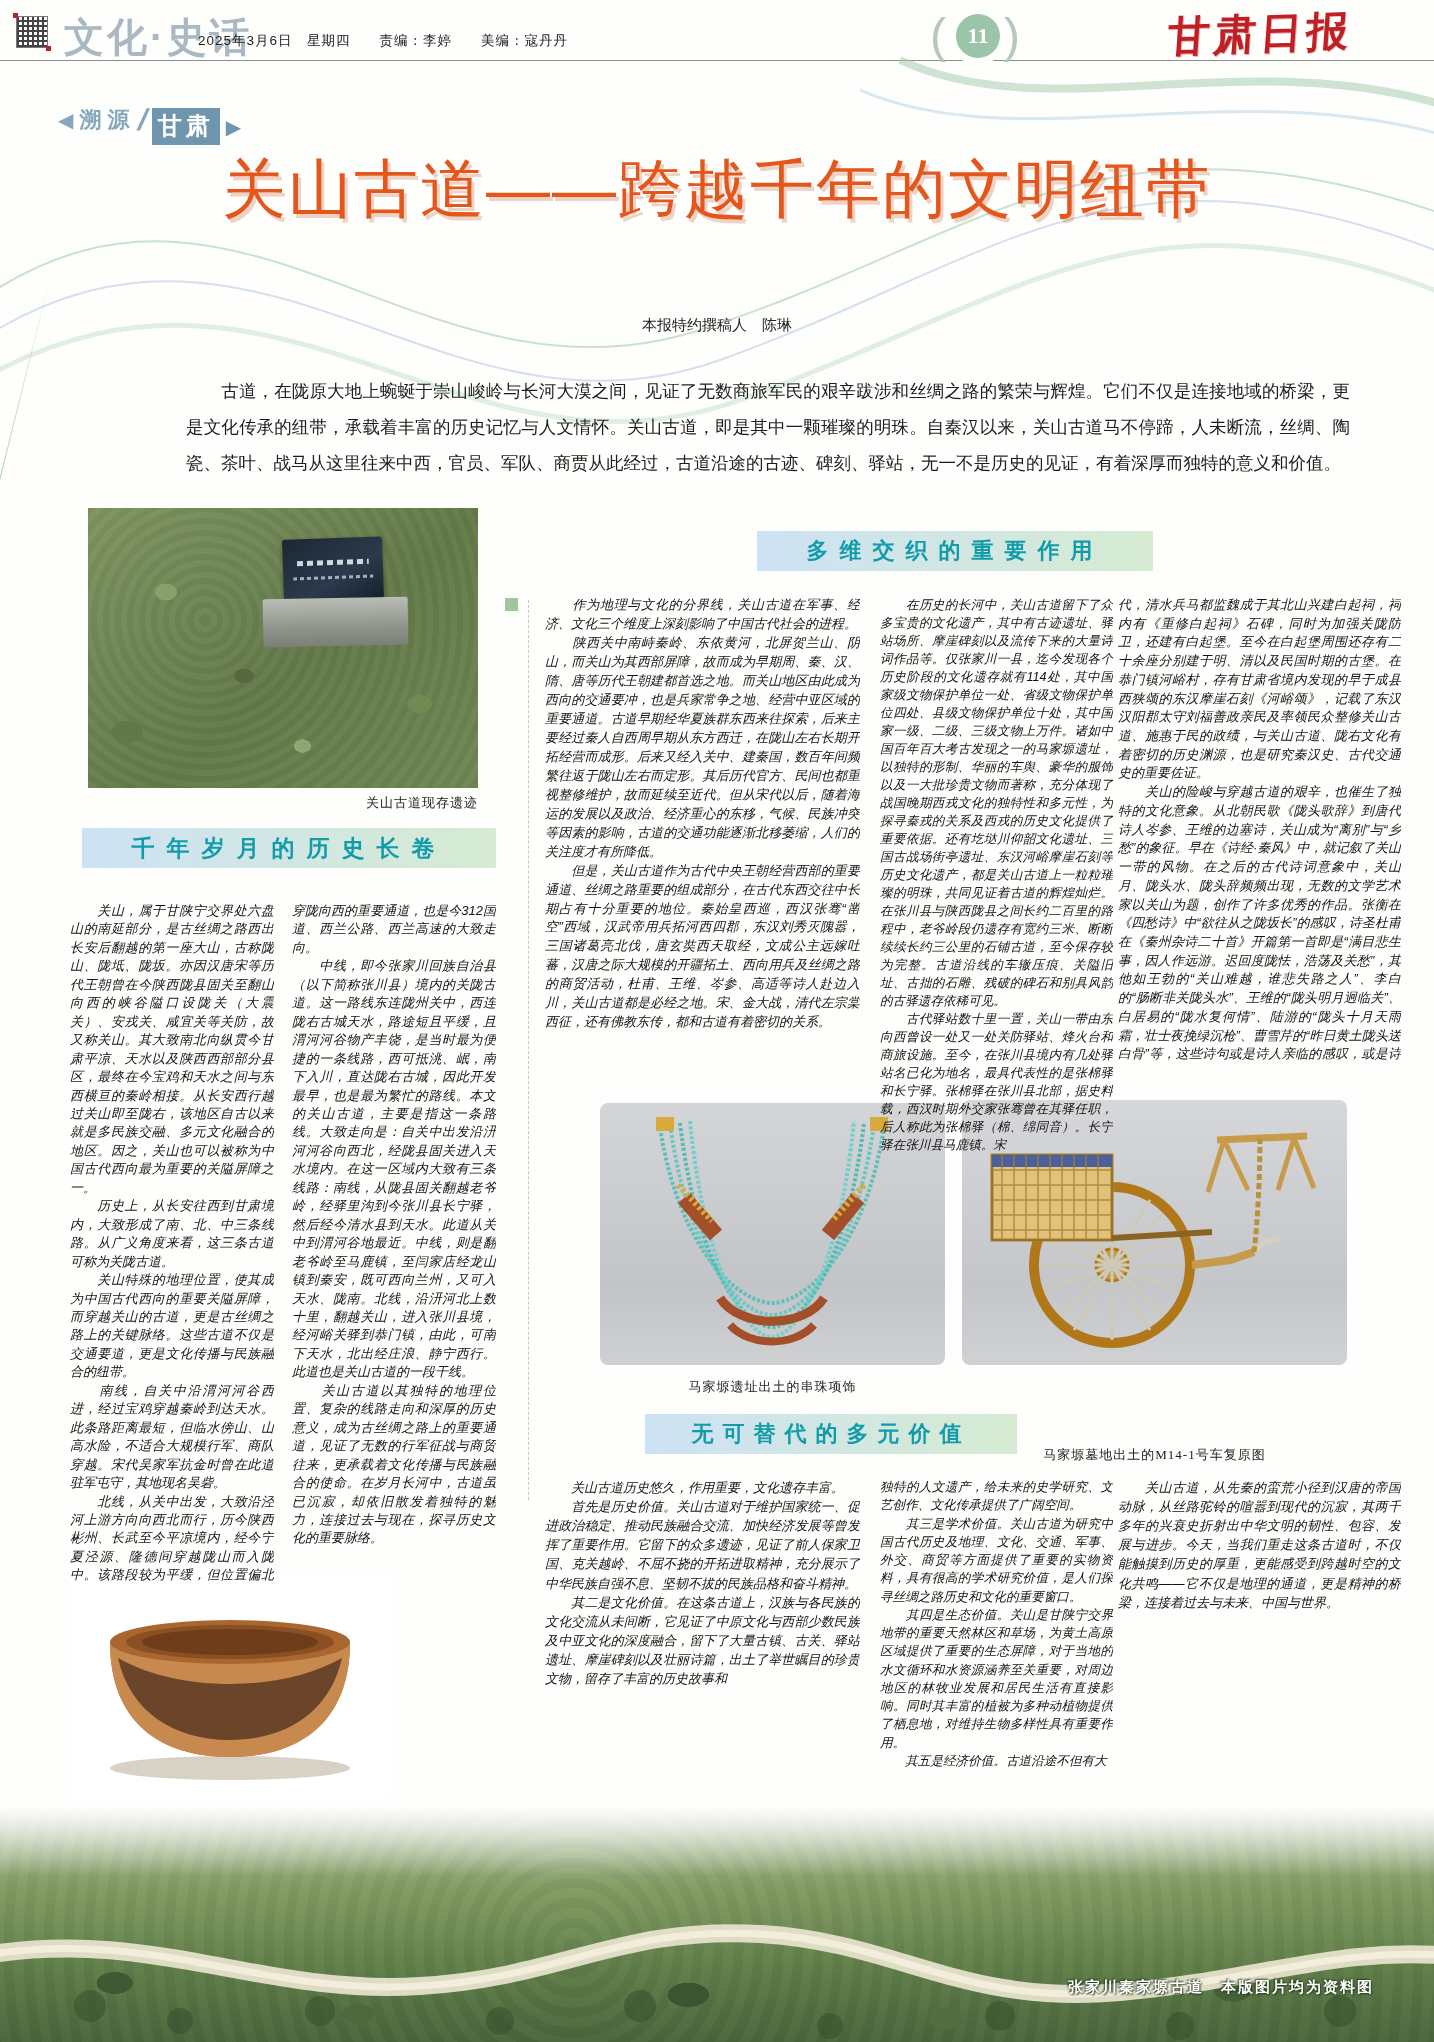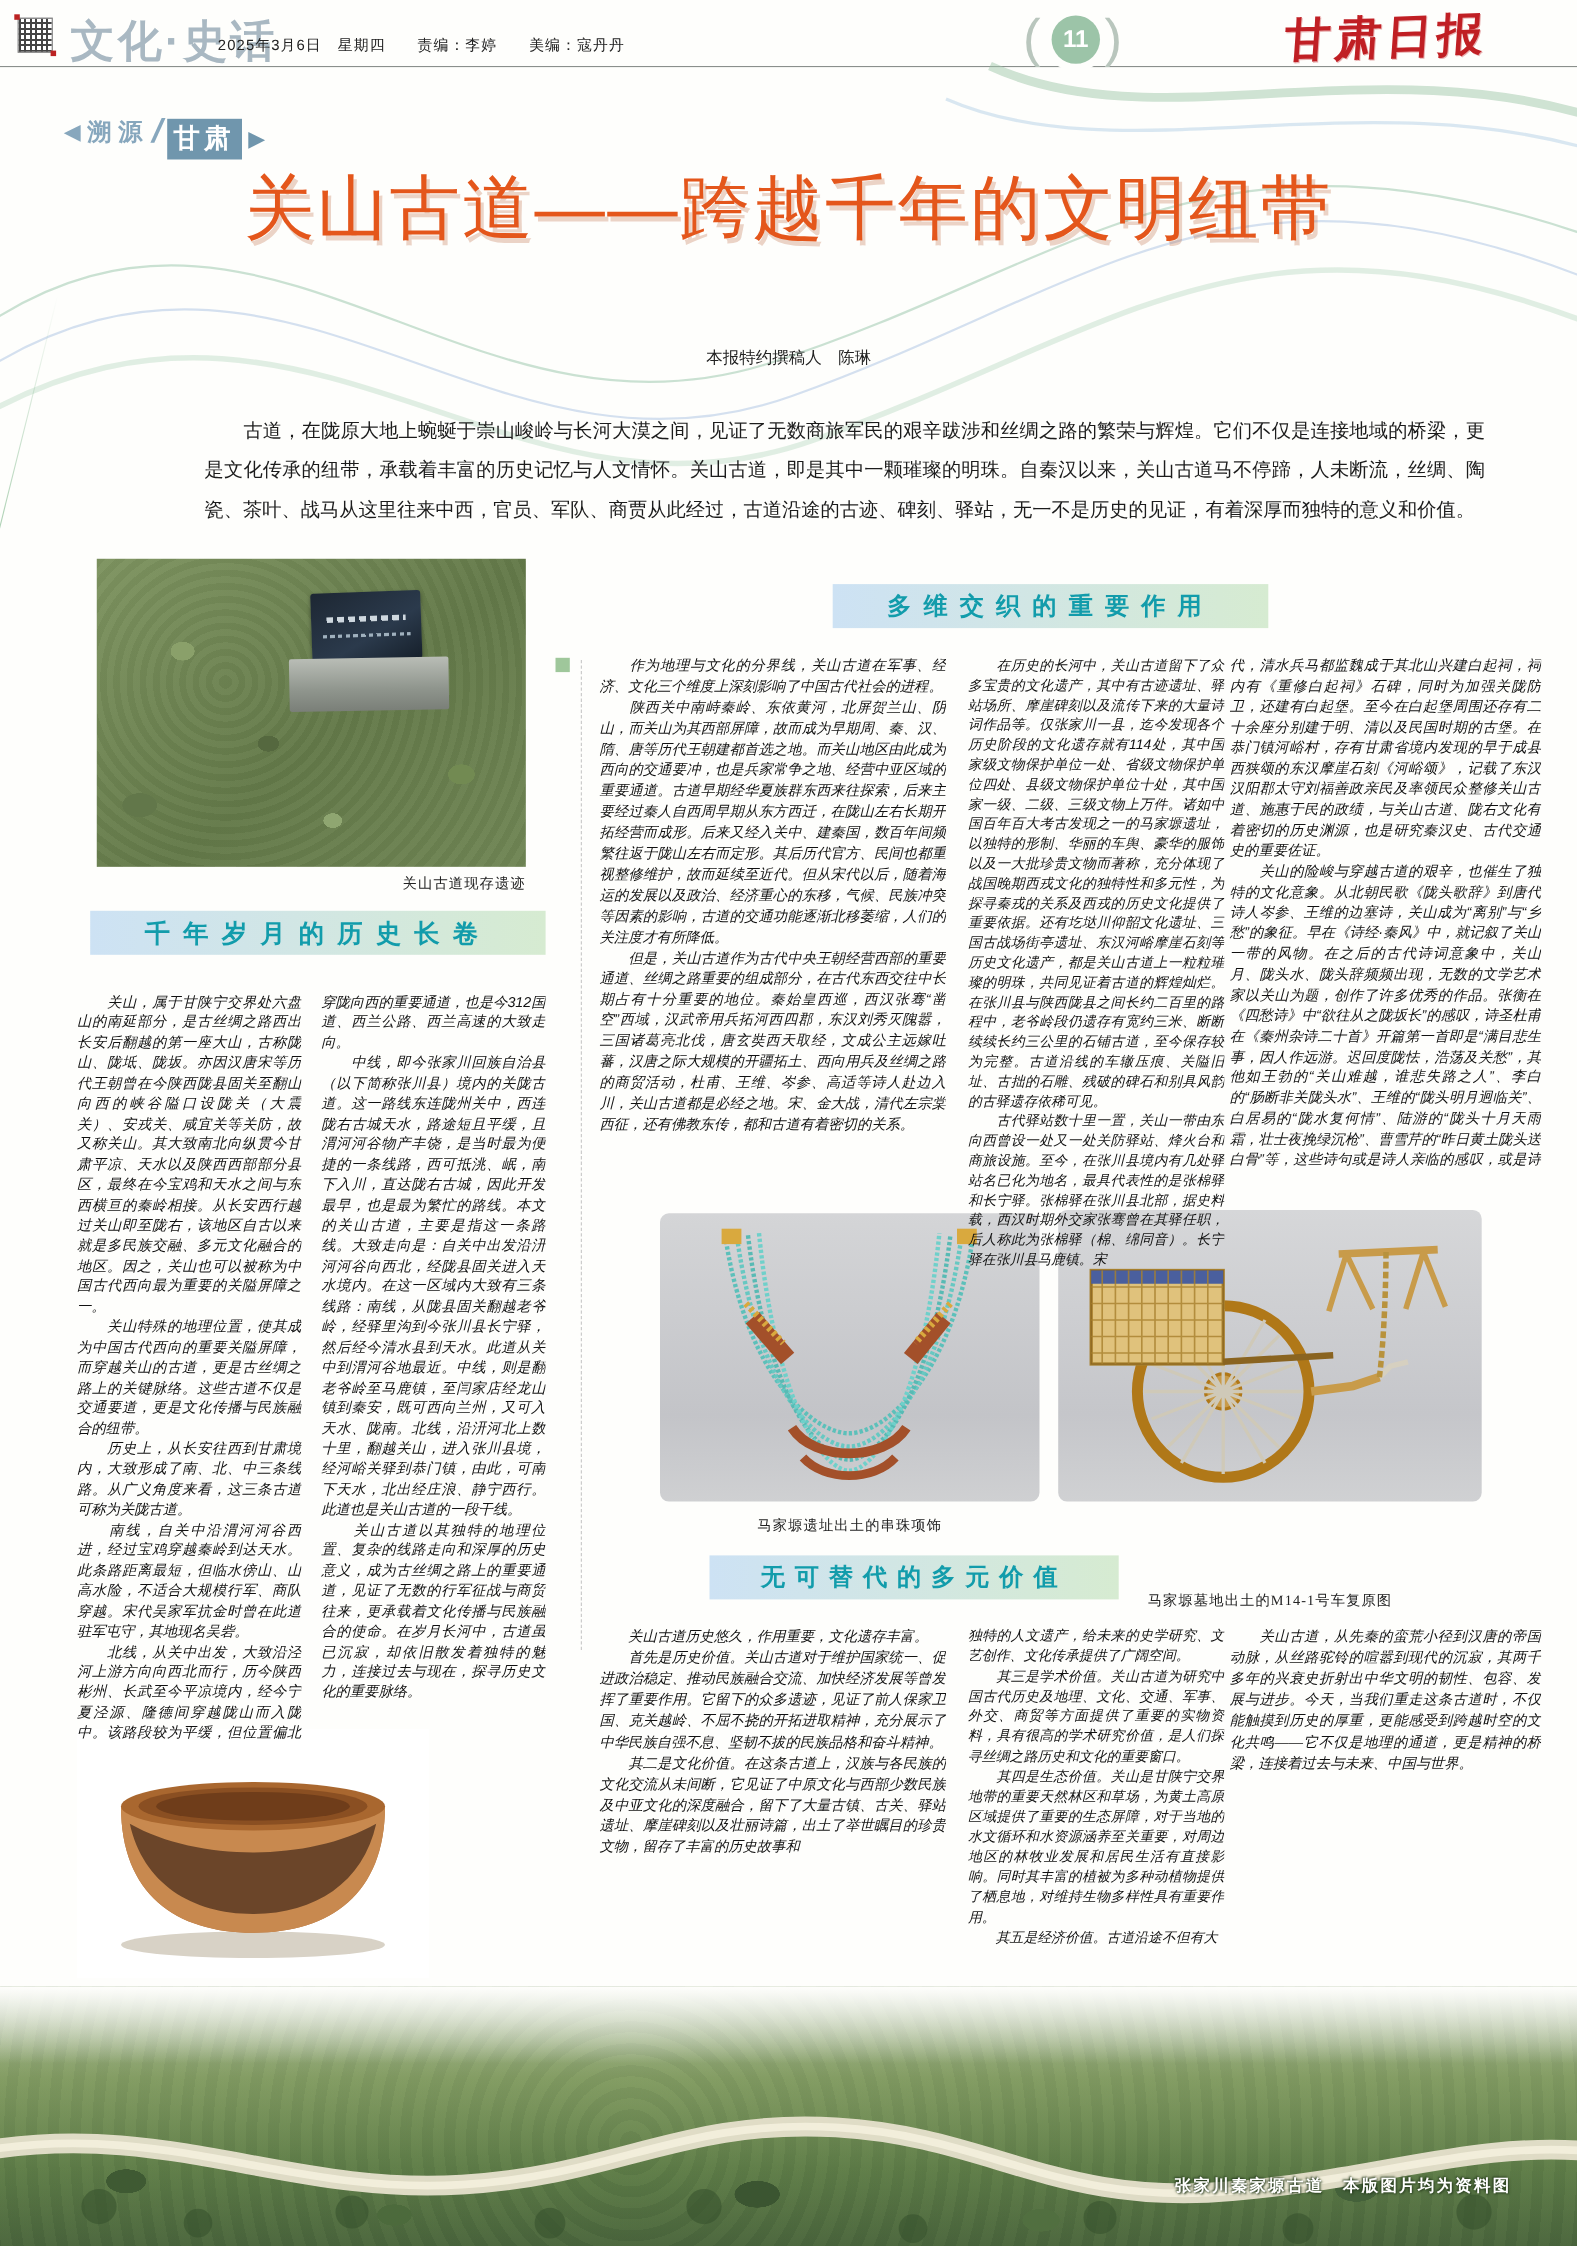--- a/index.html
+++ b/index.html
@@ -11,21 +11,21 @@
       repeating-linear-gradient(0deg,#444 0 2px,transparent 2px 5px),
       repeating-linear-gradient(90deg,#444 0 2px,transparent 2px 5px),#fff;
       border:1px solid #777;}
   .qr-dot{width:5px;height:5px;background:#b22;}
   .section-name{left:64px;top:10px;font-size:40px;font-weight:900;color:#a9b8c2;letter-spacing:3px;}
   .date-line{left:198px;top:32px;font-size:13.5px;color:#222;letter-spacing:1px;}
   .header-rule{left:0;top:60px;width:1434px;height:0;border-top:1px solid #8a8f8c;}
   .page-circle{left:956px;top:14px;width:44px;height:44px;border-radius:50%;
       background:#9cc4a8;color:#fff;font-size:22px;font-weight:bold;
       display:flex;align-items:center;justify-content:center;
-      box-shadow:0 0 0 7px #fefefc;z-index:3;}
+      box-shadow:0 0 0 7px #fefefc;z-index:3;font-family:Liberation Serif, serif;}
   .paren{top:8px;font-size:48px;color:#b9c6bd;font-weight:200;z-index:2;}
   .masthead{left:1168px;top:6px;font-size:42px;font-weight:bold;color:#c01f24;
       font-family:"Liberation Serif",serif;transform:skewX(-6deg) rotate(-2deg);
       letter-spacing:4px;text-shadow:1px 1px 0 rgba(192,31,36,.35);}
   
   .kicker{left:58px;top:94px;display:flex;align-items:center;gap:6px;z-index:4;}
   .kicker .arrow{color:#87a7bd;font-size:20px;}
   .kicker .lbl{color:#87a7bd;font-size:22px;font-weight:bold;letter-spacing:6px;}
   .kicker .slash{color:#87a7bd;font-size:30px;font-weight:bold;transform:skewX(-15deg);margin:0 -2px;}
   .kicker .tag{background:#7096ad;color:#fff;font-size:24px;font-weight:bold;
@@ -158,22 +158,22 @@
   </div>
   <div class="stele-base"></div>
 </div>
 <div class="abs caption photo-caption1">关山古道现存遗迹</div>
 
 <div class="abs bar bar1">
   <span>千年岁月的历史长卷</span>
 </div>
 <div class="abs col lm-col c-left1">
     <p>　　关山，属于甘陕宁交界处六盘山的南延部分，是古丝绸之路西出长安后翻越的第一座大山，古称陇山、陇坻、陇坂。亦因汉唐宋等历代王朝曾在今陕西陇县固关至翻山向西的峡谷隘口设陇关（大震关）、安戎关、咸宜关等关防，故又称关山。其大致南北向纵贯今甘肃平凉、天水以及陕西西部部分县区，最终在今宝鸡和天水之间与东西横亘的秦岭相接。从长安西行越过关山即至陇右，该地区自古以来就是多民族交融、多元文化融合的地区。因之，关山也可以被称为中国古代西向最为重要的关隘屏障之一。</p>
+    <p>　　历史上，从长安往西到甘肃境内，大致形成了南、北、中三条线路。从广义角度来看，这三条古道可称为关陇古道。</p>
     <p>　　关山特殊的地理位置，使其成为中国古代西向的重要关隘屏障，而穿越关山的古道，更是古丝绸之路上的关键脉络。这些古道不仅是交通要道，更是文化传播与民族融合的纽带。</p>
-    <p>　　历史上，从长安往西到甘肃境内，大致形成了南、北、中三条线路。从广义角度来看，这三条古道可称为关陇古道。</p>
     <p>　　南线，自关中沿渭河河谷西进，经过宝鸡穿越秦岭到达天水。此条路距离最短，但临水傍山、山高水险，不适合大规模行军、商队穿越。宋代吴家军抗金时曾在此道驻军屯守，其地现名吴砦。</p>
     <p>　　北线，从关中出发，大致沿泾河上游方向向西北而行，历今陕西彬州、长武至今平凉境内，经今宁夏泾源、隆德间穿越陇山而入陇中。该路段较为平缓，但位置偏北偏远，加上气候、供给、民族冲突等因素的影响，不是早期关中到陇右道路的首选，但在汉代开拓经营河西之后，此道成为</p>
   </div>
 <div class="abs col lm-col c-left2">
     <p>穿陇向西的重要通道，也是今312国道、西兰公路、西兰高速的大致走向。</p>
     <p>　　中线，即今张家川回族自治县（以下简称张川县）境内的关陇古道。这一路线东连陇州关中，西连陇右古城天水，路途短且平缓，且渭河河谷物产丰饶，是当时最为便捷的一条线路，西可抵洮、岷，南下入川，直达陇右古城，因此开发最早，也是最为繁忙的路线。本文的关山古道，主要是指这一条路线。大致走向是：自关中出发沿汧河河谷向西北，经陇县固关进入天水境内。在这一区域内大致有三条线路：南线，从陇县固关翻越老爷岭，经驿里沟到今张川县长宁驿，然后经今清水县到天水。此道从关中到渭河谷地最近。中线，则是翻老爷岭至马鹿镇，至闫家店经龙山镇到秦安，既可西向兰州，又可入天水、陇南。北线，沿汧河北上数十里，翻越关山，进入张川县境，经河峪关驿到恭门镇，由此，可南下天水，北出经庄浪、静宁西行。此道也是关山古道的一段干线。</p>
     <p>　　关山古道以其独特的地理位置、复杂的线路走向和深厚的历史意义，成为古丝绸之路上的重要通道，见证了无数的行军征战与商贸往来，更承载着文化传播与民族融合的使命。在岁月长河中，古道虽已沉寂，却依旧散发着独特的魅力，连接过去与现在，探寻历史文化的重要脉络。</p>
   </div>
 
 <div class="abs photo-bowl">

